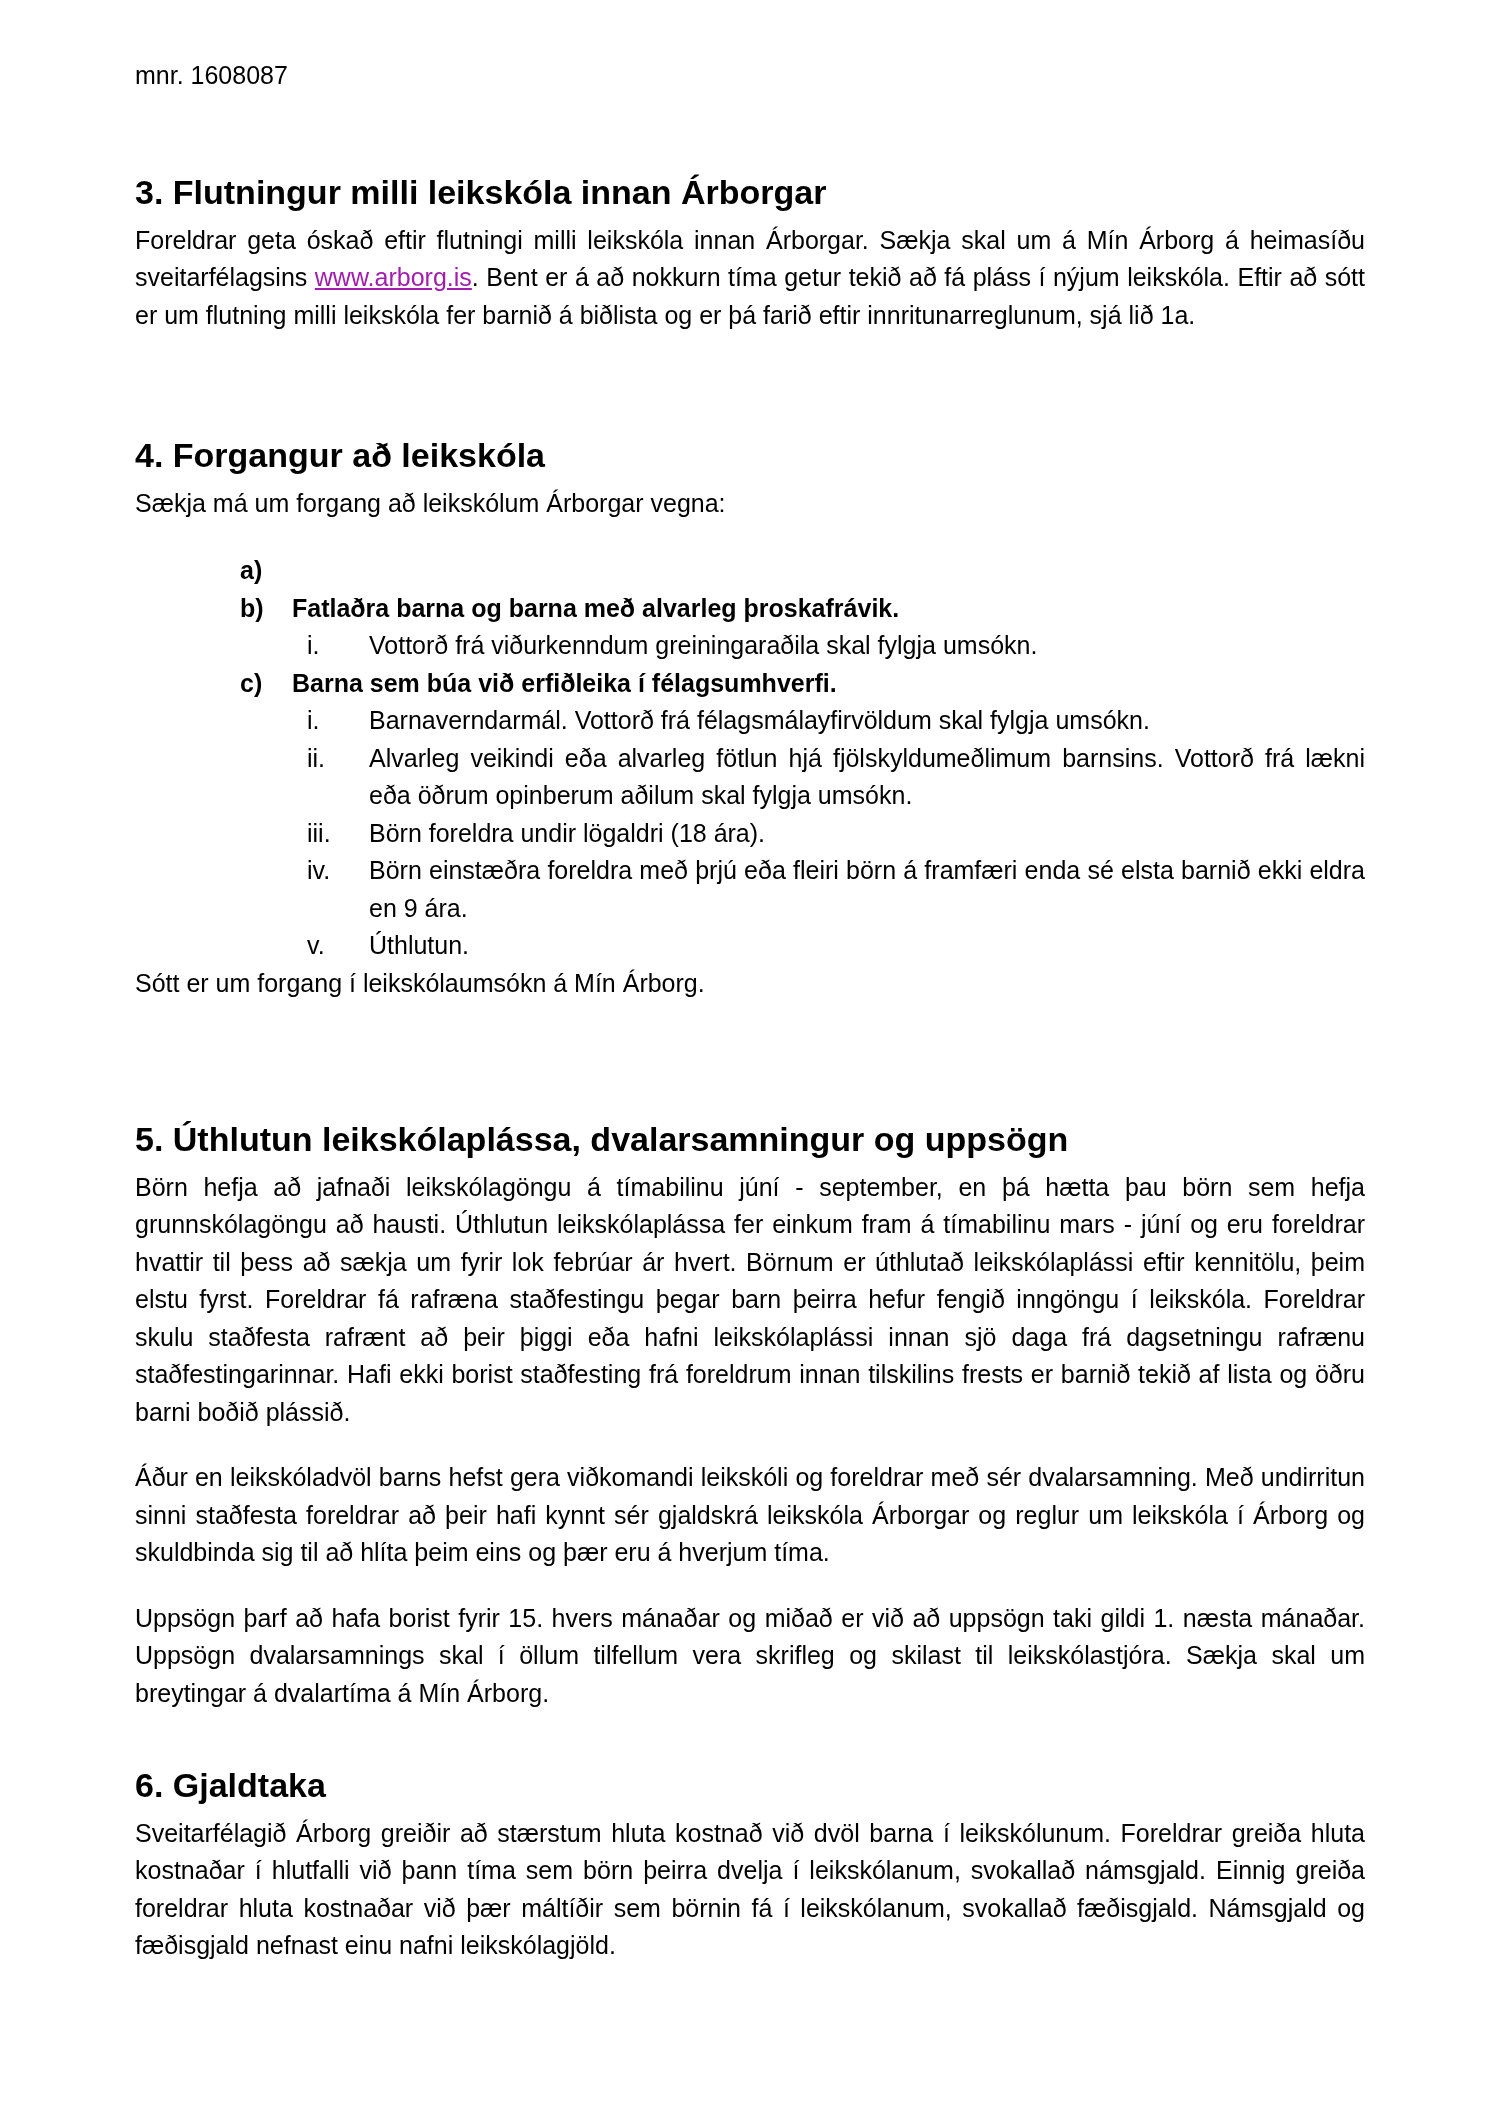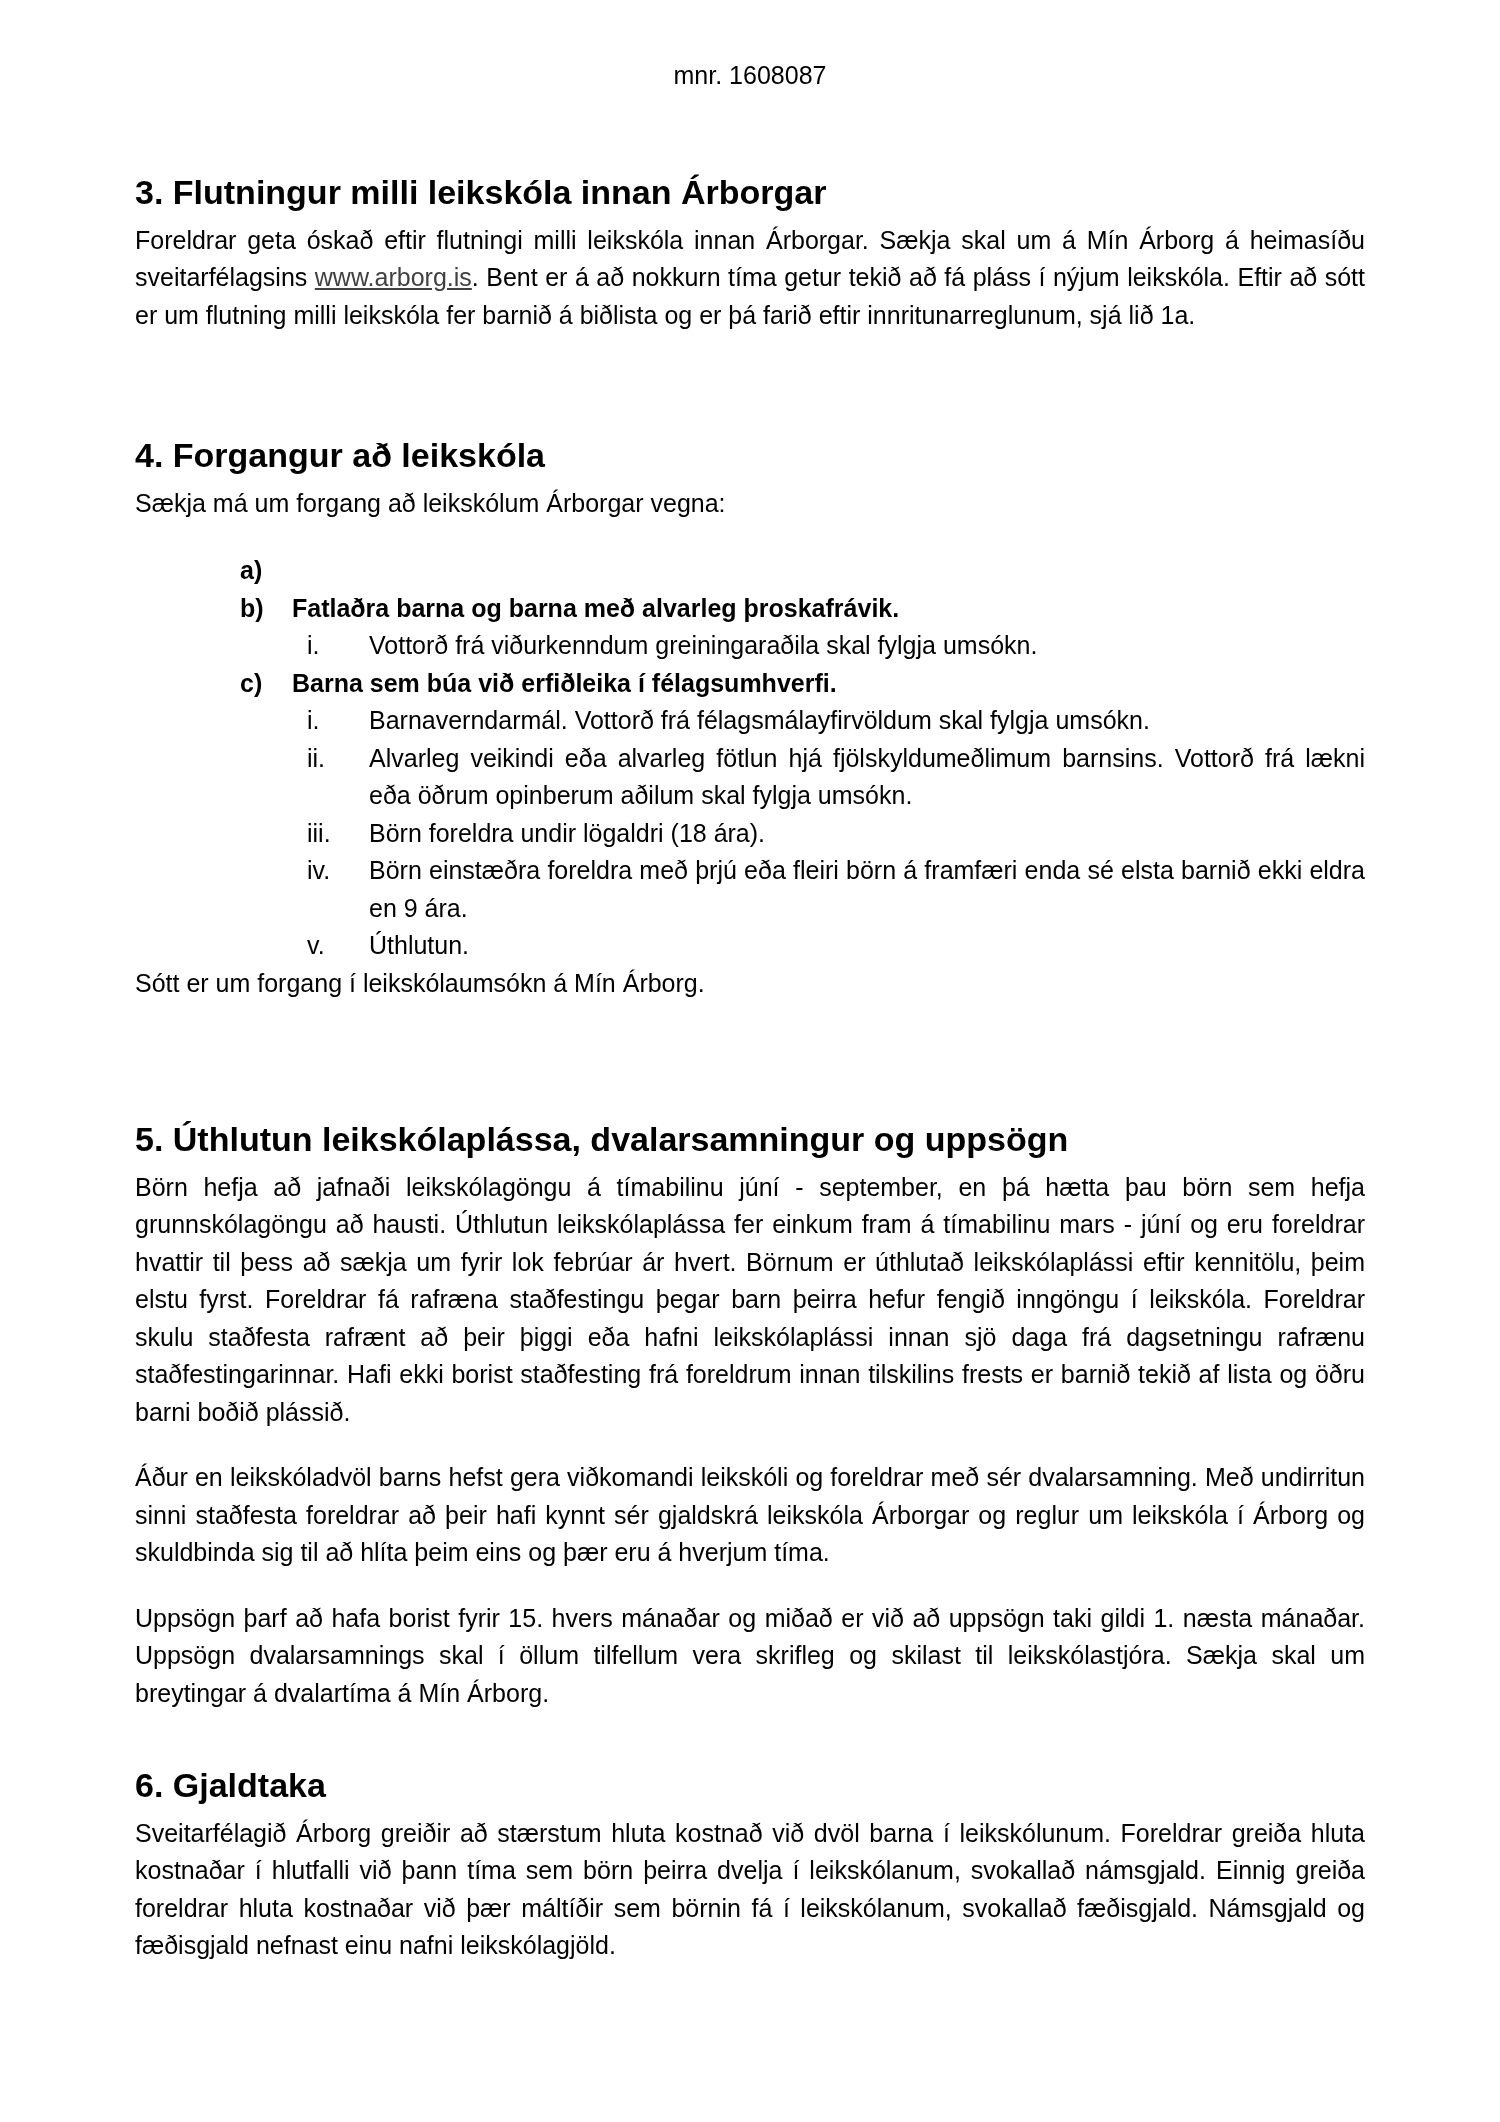--- a/index.html
+++ b/index.html
@@ -10,41 +10,41 @@
   .page {
     width: 1500px;
     min-height: 2122px;
     box-sizing: border-box;
     background: #ffffff;
     color: #000000;
     font-family: "Liberation Sans", "DejaVu Sans", sans-serif;
     padding: 58px 135px 80px 135px;
   }
   .doc-number {
-    text-align: center;
+    text-align: left;
     font-size: 25px;
     line-height: 1.4;
     margin-bottom: 78px;
   }
   h2 {
     font-size: 34px;
     font-weight: bold;
     margin: 0 0 8px 0;
     line-height: 1.25;
     letter-spacing: 0;
   }
   .para {
     font-size: 25px;
     line-height: 1.5;
     text-align: justify;
     margin: 0 0 28px 0;
   }
   .para.no-space { margin-bottom: 0; }
   .link {
-    color: #404040;
+    color: #a21caf;
     text-decoration: underline;
     cursor: pointer;
   }
   section { display: block; }
   .sec-4 { margin-top: 100px; }
   .sec-5 { margin-top: 116px; }
   .sec-6 { margin-top: 52px; }
   .list {
     margin-top: 30px;
     font-size: 25px;

